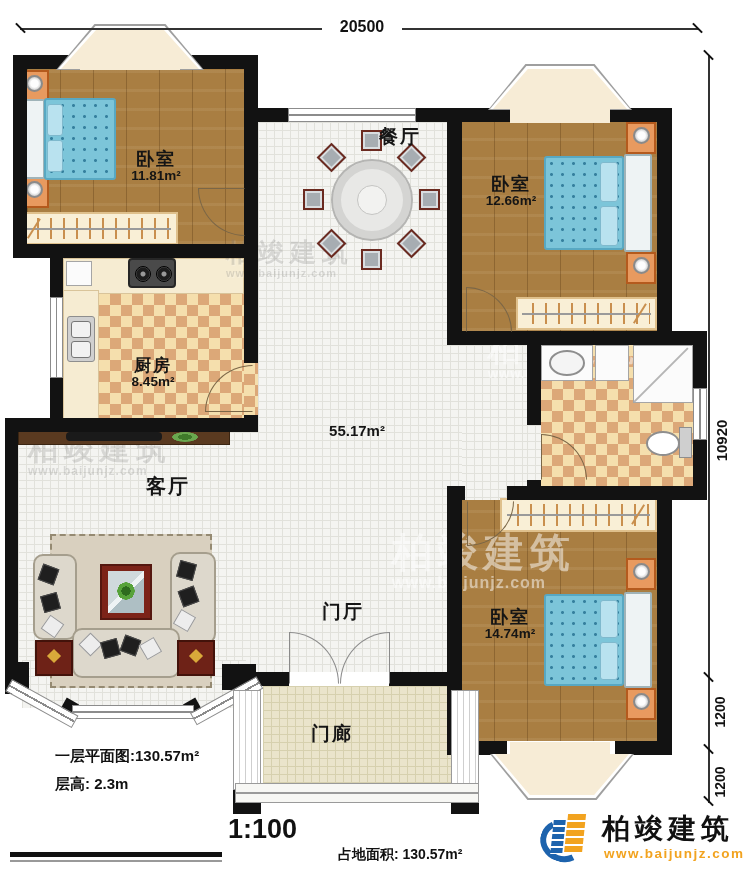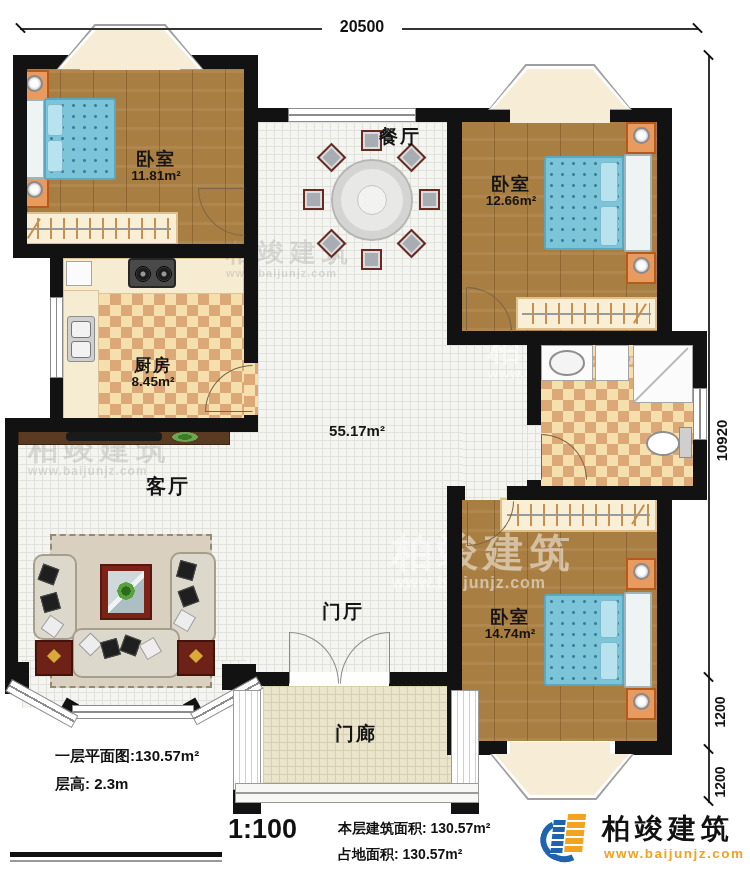--- a/index.html
+++ b/index.html
@@ -291,21 +291,21 @@
   </div>
   <div class="rlbl" style="left:368px;top:127px;width:64px">
     <span class="nm" style="font-size:19px">餐厅</span>
   </div>
   <div class="rlbl" style="left:136px;top:476px;width:64px">
     <span class="nm" style="font-size:20px">客厅</span>
   </div>
   <div class="rlbl" style="left:311px;top:602px;width:64px">
     <span class="nm" style="font-size:19px">门厅</span>
   </div>
-  <div class="rlbl" style="left:324px;top:724px;width:64px">
+  <div class="rlbl" style="left:300px;top:724px;width:64px">
     <span class="nm" style="font-size:19px">门廊</span>
   </div>
   <div class="rlbl" style="left:312px;top:423px;width:90px">
     <span class="ar" style="font-size:15px">55.17m²</span>
   </div>
 
   <div class="dline" style="left:20px;top:28px;width:678px;height:2px"></div>
   <div class="tick" style="left:14px;top:27px"></div>
   <div class="tick" style="left:691px;top:27px"></div>
   <div class="dlbl" style="left:322px;top:18px;width:80px">20500</div>
@@ -323,21 +323,20 @@
   <div class="vwrap" style="left:702px;top:756px;width:36px;height:52px">
     <span class="vtext" style="font-size:14px">1200</span>
   </div>
 
   <div class="abs" style="left:55px;top:747px;font-size:15px;font-weight:bold">一层平面图:130.57m²</div>
   <div class="abs" style="left:55px;top:775px;font-size:15px;font-weight:bold">层高: 2.3m</div>
 
   <div class="abs" style="left:10px;top:852px;width:212px;height:5px;background:#111"></div>
   <div class="abs" style="left:10px;top:860px;width:212px;height:2px;background:#999"></div>
   <div class="abs" style="left:228px;top:814px;font-size:27px;font-weight:bold">1:100</div>
-  <div class="abs" style="left:338px;top:820px;font-size:14px;font-weight:bold">本层建筑面积: 130.57m²</div>
   <div class="abs" style="left:338px;top:846px;font-size:14px;font-weight:bold">占地面积: 130.57m²</div>
 
   <div class="abs" style="left:536px;top:804px;width:210px;height:68px">
     <div class="abs" style="left:2px;top:4px;width:60px;height:58px">
       <div class="abs" style="left:2px;top:12px;width:46px;height:42px;border:6px solid transparent;border-left-color:#1d63ad;border-bottom-color:#1d63ad;border-radius:50%;transform:rotate(18deg)"></div>
       <div class="abs" style="left:14px;top:12px;width:12px;height:34px;background:repeating-linear-gradient(180deg,#1d63ad 0 5px,#fff 5px 7px);transform:skewX(-6deg)"></div>
       <div class="abs" style="left:28px;top:6px;width:18px;height:40px;background:repeating-linear-gradient(180deg,#f2a31f 0 6px,#fff 6px 8px);transform:skewX(-6deg)"></div>
     </div>
     <div class="abs" style="left:66px;top:6px;font-size:28px;font-weight:bold;letter-spacing:5px;color:#111">柏竣建筑</div>
     <div class="abs" style="left:68px;top:42px;font-size:13.5px;font-weight:bold;letter-spacing:1.5px;color:#f2a31f">www.baijunjz.com</div>

